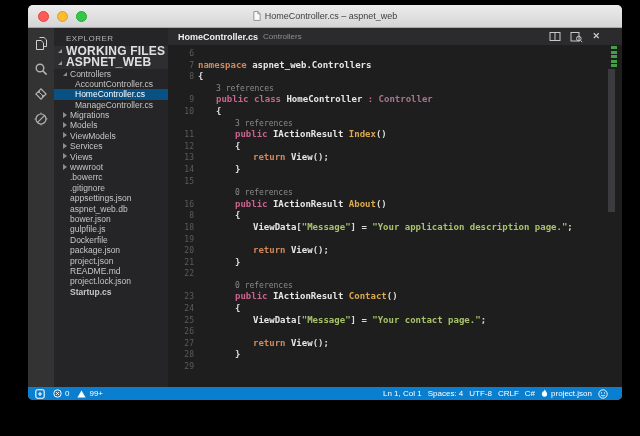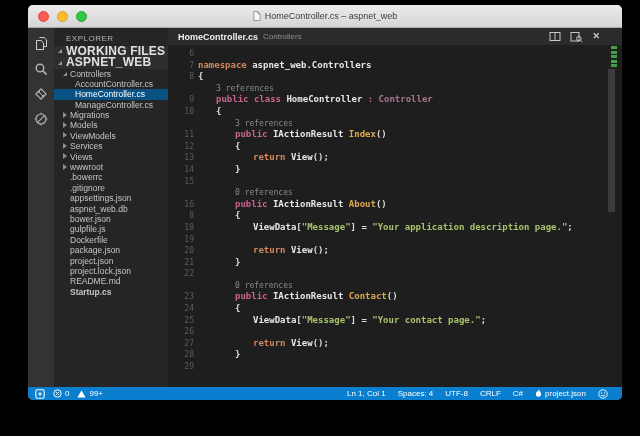--- a/index.html
+++ b/index.html
@@ -62,21 +62,21 @@
   .tk-s{color:#a8c36b;}  
   .tk-p{color:#dcdcdc;}
   .ruler{position:absolute;top:1px;right:5px;width:6px;}
   .rmark{width:6px;height:3px;background:#43a047;margin-bottom:1.5px;}
   .vslider{position:absolute;right:7px;top:24px;width:7px;height:143px;background:#3c3c40;cursor:pointer;}
   
   .statusbar{height:13px;flex:0 0 13px;background:#0a7fd0;display:flex;align-items:center;
     color:#fff;font-size:8px;padding:0 14px 0 7px;box-sizing:border-box;}
   .sgroup{display:flex;align-items:center;gap:3px;cursor:pointer;}
   .sb-left{display:flex;align-items:center;gap:8px;}
-  .sb-right{margin-left:auto;display:flex;align-items:center;gap:12px;}
+  .sb-right{margin-left:auto;display:flex;align-items:center;gap:6px;}
   svg{display:block;}
 </style>
 </head>
 <body>
 
 <div class="stage">
   <div class="window">
 
     <div class="titlebar">
       <div class="lights">
@@ -147,22 +147,22 @@
             <div class="titem" style="padding-left: 16px;"><span class="tw closed"></span>wwwroot</div>
             <div class="titem" style="padding-left: 16px;">.bowerrc</div>
             <div class="titem" style="padding-left: 16px;">.gitignore</div>
             <div class="titem" style="padding-left: 16px;">appsettings.json</div>
             <div class="titem" style="padding-left: 16px;">aspnet_web.db</div>
             <div class="titem" style="padding-left: 16px;">bower.json</div>
             <div class="titem" style="padding-left: 16px;">gulpfile.js</div>
             <div class="titem" style="padding-left: 16px;">Dockerfile</div>
             <div class="titem" style="padding-left: 16px;">package.json</div>
             <div class="titem" style="padding-left: 16px;">project.json</div>
+            <div class="titem" style="padding-left: 16px;">README.md</div>
             <div class="titem" style="padding-left: 16px;">project.lock.json</div>
-            <div class="titem" style="padding-left: 16px;">README.md</div>
             <div class="titem" style="padding-left: 16px; font-weight: bold;">Startup.cs</div>
           </div>
       </div>
 
       <div class="editor">
         <div class="etitle">
           <span class="fname">HomeController.cs</span>
           <span class="fpath">Controllers</span>
           <span class="eactions" id="eactions">
               <span class="act">

